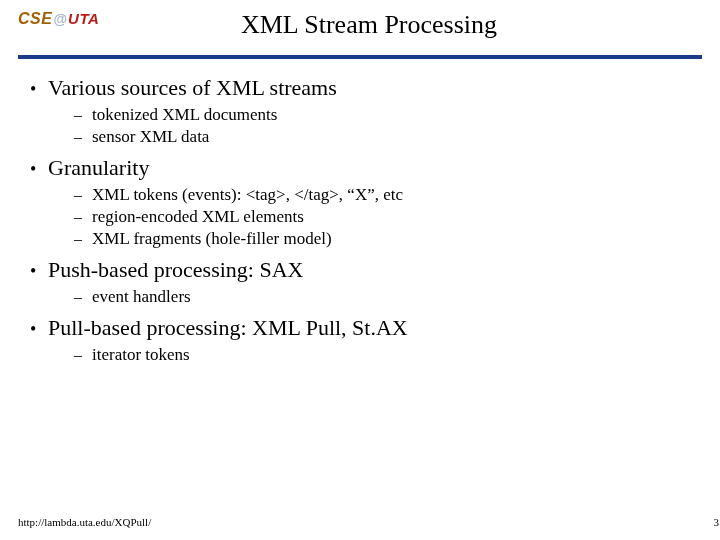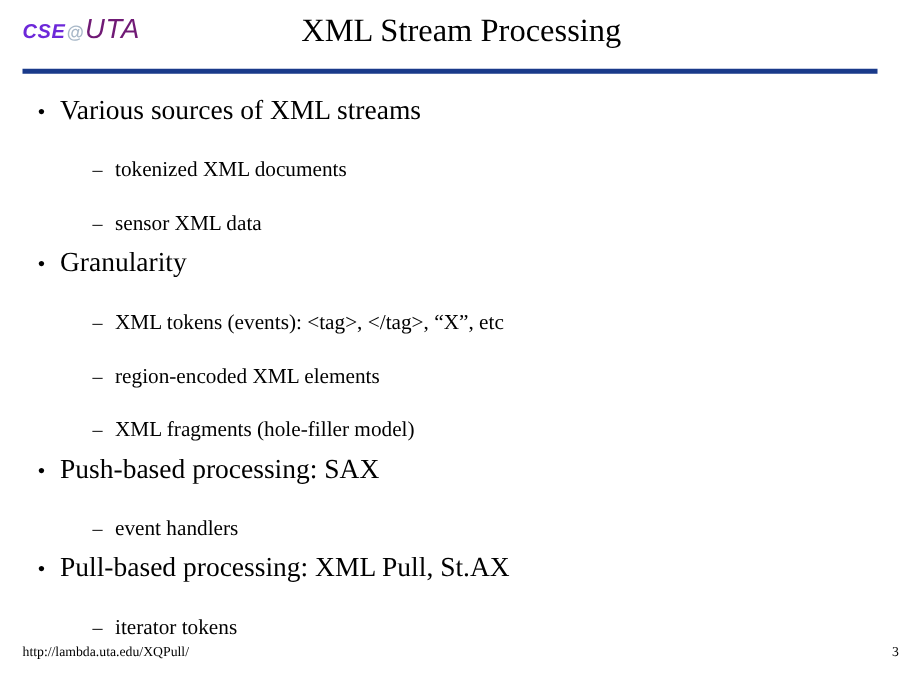--- a/index.html
+++ b/index.html
@@ -1,34 +1,34 @@
 <!DOCTYPE html>
 <html><head>
 <meta charset="utf-8">
 <style>
   * { margin: 0; padding: 0; box-sizing: border-box; }
   html, body { width: 720px; height: 540px; font-family: "Times New Roman", Times, serif; background: #fff; color: #000; }
   .slide { position: relative; width: 720px; height: 540px; }
   .header { position: relative; height: 55px; }
   .logo { position: absolute; left: 18px; top: 10px; }
-  .logo-cse { font-family: Arial, Helvetica, sans-serif; font-weight: 700; font-style: italic; font-size: 16px; color: #6d28d9; letter-spacing: 0.5px; }
+  .logo-cse { font-family: Arial, Helvetica, sans-serif; font-weight: 700; font-style: italic; font-size: 16px; color: #a16207; letter-spacing: 0.5px; }
   .logo-at { font-family: Arial, Helvetica, sans-serif; font-weight: 700; font-size: 14px; color: #a8b8c8; margin: 0 1px; }
-  .logo-uta { font-family: Arial, Helvetica, sans-serif; font-weight: 400; font-style: italic; font-size: 22px; color: #701a75; letter-spacing: 0.5px; }
+  .logo-uta { font-family: Arial, Helvetica, sans-serif; font-weight: 700; font-style: italic; font-size: 15px; color: #b91c1c; letter-spacing: 0.5px; }
   .title { position: absolute; top: 10px; left: 18px; right: 0; text-align: center; font-size: 26px; font-weight: 400; }
   .rule { position: absolute; left: 18px; right: 18px; top: 55px; height: 4px; background: #1a3a8a; }
   .content { position: absolute; left: 30px; right: 30px; top: 75px; }
   ul.top { list-style: none; }
   ul.top > li { margin-bottom: 6px; }
   .bullet-row { display: flex; align-items: baseline; }
   .dot { width: 18px; flex-shrink: 0; font-size: 18px; line-height: 1; }
   .bullet-text { font-size: 22px; }
   ul.sub { list-style: none; margin: 4px 0 8px 44px; }
   ul.sub > li { display: flex; align-items: baseline; margin-bottom: 2px; }
   .dash { width: 18px; flex-shrink: 0; font-size: 16px; }
-  .sub-text { font-size: 17px; margin-top: 21px; }
+  .sub-text { font-size: 17px; }
   .footer { position: absolute; left: 18px; right: 1px; bottom: 12px; display: flex; justify-content: space-between; align-items: baseline; font-size: 11px; }
   .footer-left { color: #000; }
   .footer-center { color: #8a0e0e; position: absolute; left: 50%; transform: translateX(-50%); }
   .footer-right { color: #000; }
 </style>
 </head>
 <body>
 
 <div class="slide">
 

